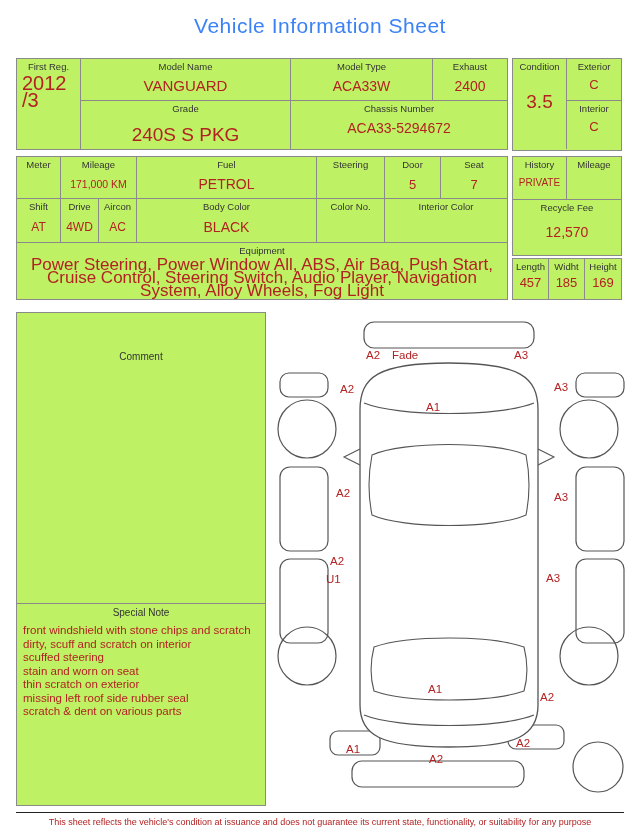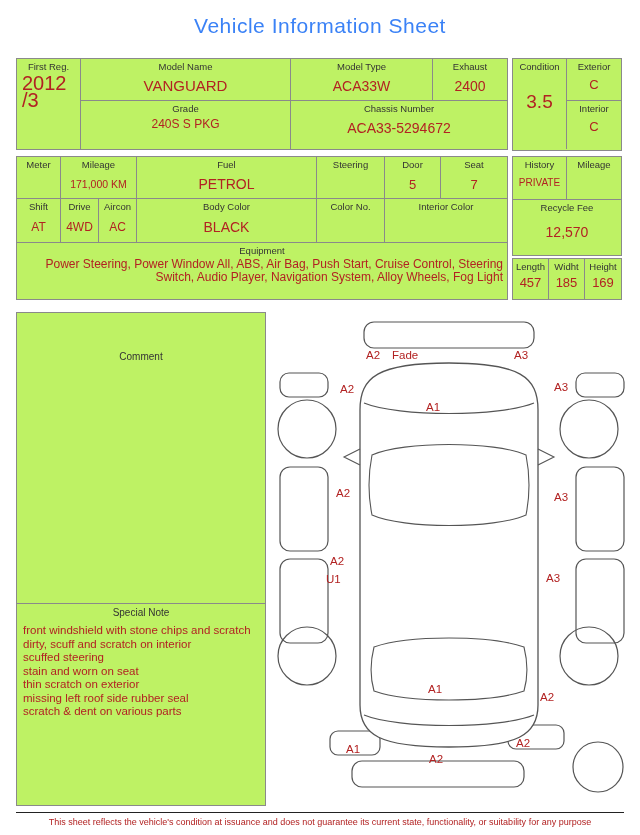--- a/index.html
+++ b/index.html
@@ -19,36 +19,36 @@
   .val { color:#b22222; text-align:center; }
 
   
   #box1-main { left:16px; top:58px; width:492px; height:92px;
     display:grid; grid-template-columns:64px 210px 142px 74px; grid-template-rows:42px 48px; }
   #cell-firstreg { grid-row:1/3; grid-column:1; }
   #firstreg-val { text-align:left; padding-left:5px; font-size:20px; line-height:17px; margin-top:2px; }
   #chassis-cell { grid-column:3/5; }
   .v15 { font-size:15px; margin-top:4px; }
   .v14 { font-size:14px; margin-top:5px; }
-  .v13 { font-size:12px; margin-top:2px; }
+  .v13 { font-size:19px; margin-top:9px; }
 
   
   #box1-right { left:512px; top:58px; width:110px; height:93px;
     display:grid; grid-template-columns:54px 1fr; grid-template-rows:42px 48px; }
   #cond-cell { grid-row:1/3; grid-column:1; display:flex; flex-direction:column; }
   #cond-val { font-size:19px; margin-top:18px; }
   .vC { font-size:13px; margin-top:4px; }
 
   
   #box2-main { left:16px; top:156px; width:492px; height:144px; display:flex; flex-direction:column; }
   .specrow { display:grid; box-sizing:border-box; }
   #specrow1 { grid-template-columns:44px 76px 180px 68px 56px 66px; height:42px; border-bottom:1px solid #8a8a8a; }
   #specrow2 { grid-template-columns:44px 38px 38px 180px 68px 122px; height:44px; border-bottom:1px solid #8a8a8a; }
   #equip-cell { flex:1; }
-  #equip-val { font-size:12px; text-align:right; padding:1px 4px; line-height:13px; }
+  #equip-val { font-size:17px; text-align:center; padding:1px 4px; line-height:13px; }
   .v-mileage { font-size:10.5px; margin-top:7px; }
   .v-petrol { font-size:14px; margin-top:5px; }
   .v-door { font-size:13px; margin-top:6px; }
   .v-shift { font-size:12px; margin-top:7px; }
   .v-black { font-size:14px; margin-top:6px; }
 
   
   #box2-right-a { left:512px; top:156px; width:110px; height:44px;
     display:grid; grid-template-columns:54px 1fr; }
   .v-private { font-size:10px; margin-top:6px; }

